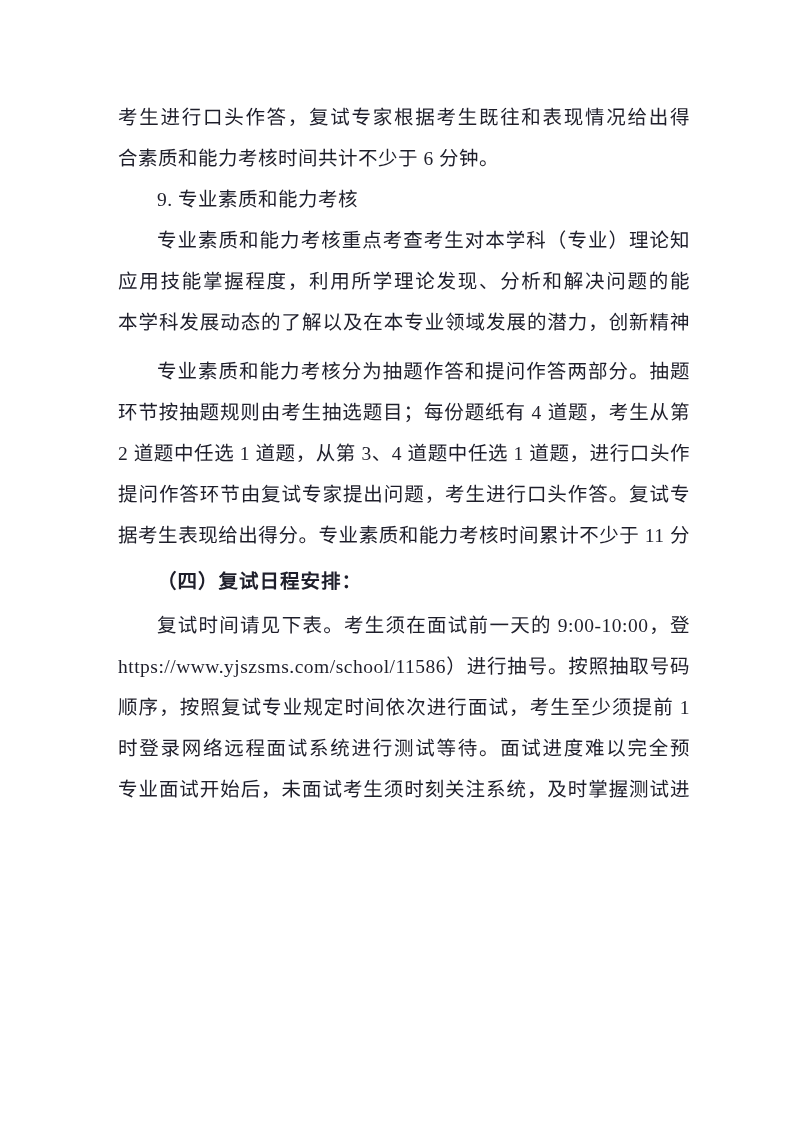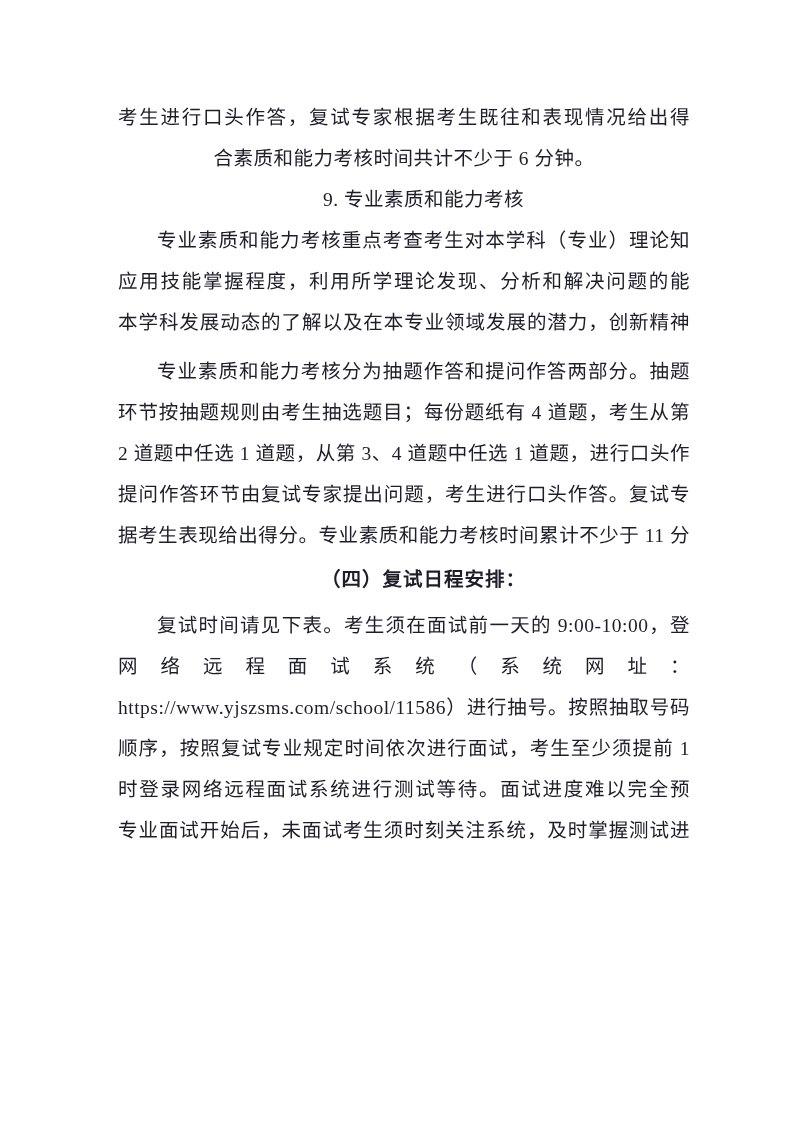--- a/index.html
+++ b/index.html
@@ -20,29 +20,29 @@
     position: absolute;
     left: 118px;
     top: 97px;
     width: 572px;
   }
   .line {
     font-size: 19.5px;
     line-height: 41px;
     height: 41px;
     overflow: hidden;
-    text-align: center;
+    text-align: left;
     letter-spacing: 0.5px;
   }
   .j {
     text-align: justify;
     text-align-last: justify;
   }
   .indent { text-indent: 39px; }
-  .bold { font-weight: bold; letter-spacing: 1px; font-family: Liberation Mono, monospace; }
+  .bold { font-weight: bold; letter-spacing: 1px; }
   .g8 { margin-top: 8px; }
   .g5 { margin-top: 5px; }
   .g3 { margin-top: 3px; }
 </style>
 </head>
 <body>
 
 <div class="page">
   <div class="content">
     <div class="line j">考生进行口头作答，复试专家根据考生既往和表现情况给出得分。综</div>
@@ -51,19 +51,18 @@
     <div class="line indent j">专业素质和能力考核重点考查考生对本学科（专业）理论知识和</div>
     <div class="line j">应用技能掌握程度，利用所学理论发现、分析和解决问题的能力，对</div>
     <div class="line j">本学科发展动态的了解以及在本专业领域发展的潜力，创新精神和创</div>
     <div class="line indent j g8">专业素质和能力考核分为抽题作答和提问作答两部分。抽题作答</div>
     <div class="line j">环节按抽题规则由考生抽选题目；每份题纸有 4 道题，考生从第 1、</div>
     <div class="line j">2 道题中任选 1 道题，从第 3、4 道题中任选 1 道题，进行口头作答。</div>
     <div class="line j">提问作答环节由复试专家提出问题，考生进行口头作答。复试专家根</div>
     <div class="line j">据考生表现给出得分。专业素质和能力考核时间累计不少于 11 分钟。</div>
     <div class="line indent bold g5">（四）复试日程安排：</div>
     <div class="line indent j g3">复试时间请见下表。考生须在面试前一天的 9:00-10:00，登录</div>
-    <div class="line j">网络远程面试系统（系统网址：</div>
     <div class="line j">https://www.yjszsms.com/school/11586）进行抽号。按照抽取号码</div>
     <div class="line j">顺序，按照复试专业规定时间依次进行面试，考生至少须提前 1 个小</div>
     <div class="line j">时登录网络远程面试系统进行测试等待。面试进度难以完全预测，在</div>
     <div class="line j">专业面试开始后，未面试考生须时刻关注系统，及时掌握测试进度。</div>
   </div>
 </div>
 
 </body></html>

